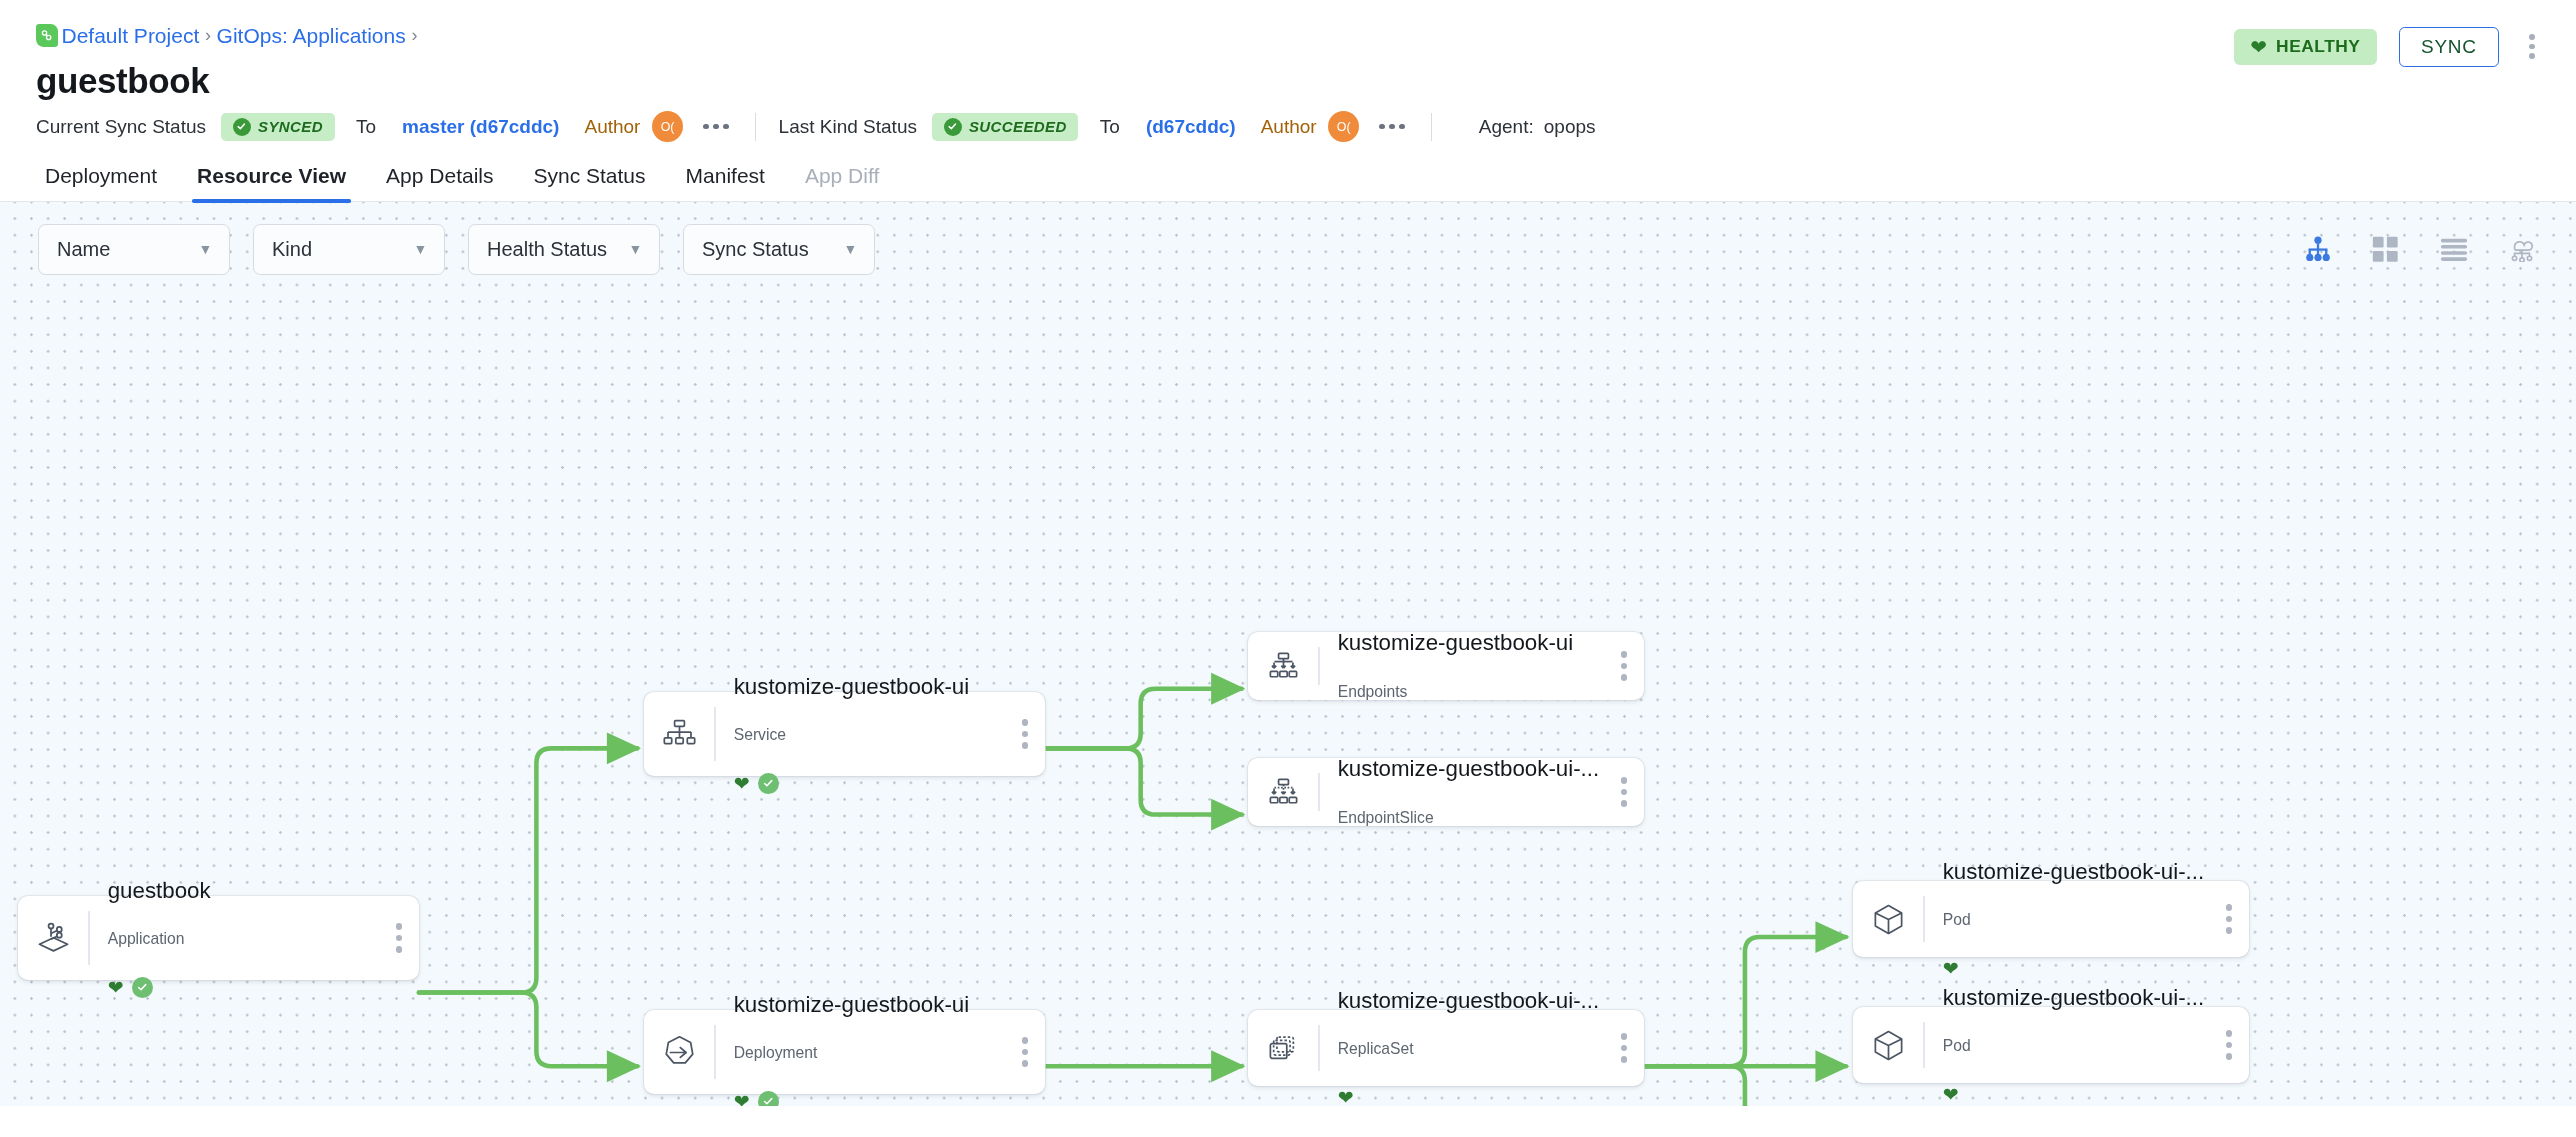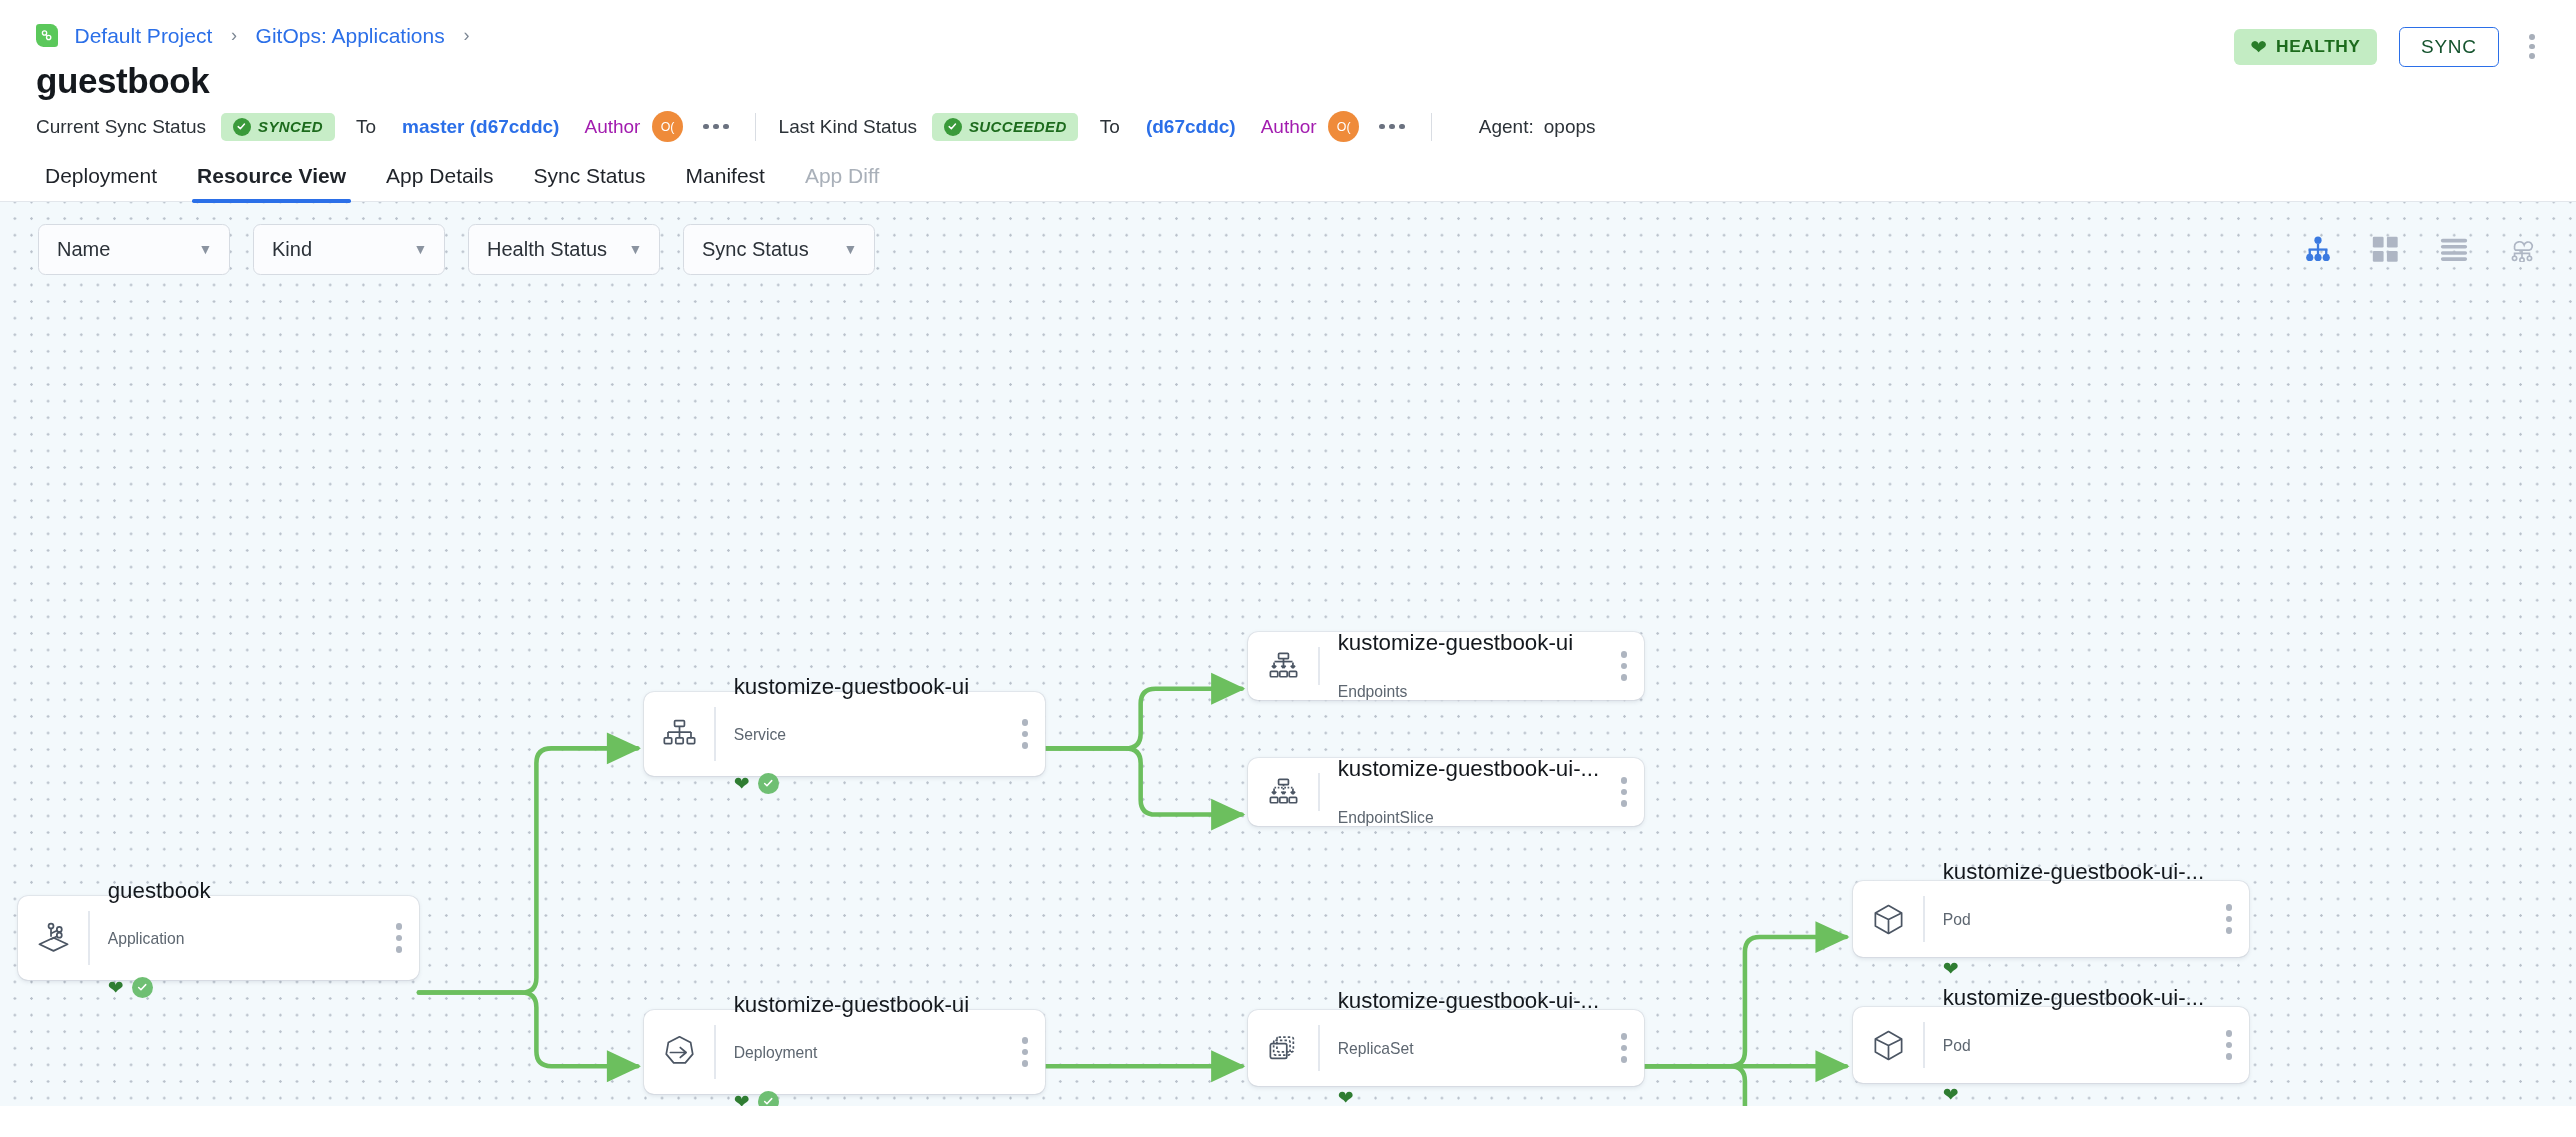--- a/index.html
+++ b/index.html
@@ -14,21 +14,21 @@
 
   
   .app-header {
     position: relative;
     background: #ffffff;
     padding: 21.5px 36px 0 36px;
   }
   .breadcrumb {
     display: flex;
     align-items: center;
-    gap: 17px;
+    gap: 4px;
     height: 28px;
     font-size: 21px;
   }
   .bc-logo {
     width: 21.5px; height: 23px;
     background: #5bc85b;
     border-radius: 3.3px 7.4px 3.3px 7.4px;
     display: flex; align-items: center; justify-content: center;
     flex: 0 0 auto;
   }
@@ -124,21 +124,21 @@
     width: 18px; height: 18px; border-radius: 50%;
     background: #3a9a3a; display:flex; align-items:center; justify-content:center;
     flex: 0 0 auto;
   }
   .check-circle-sm svg { display:block; }
   .to-word { margin-left: 21.5px; color:#2c3238; }
   .rev-link {
     color: #2b6fe8; font-weight: bold; margin-left: 26px;
     text-decoration: none; cursor: pointer; white-space: nowrap;
   }
-  .author-word { margin-left: 25px; color:#a21caf; }
+  .author-word { margin-left: 25px; color:#a16207; }
   .avatar {
     width: 31px; height: 31px; border-radius: 50%;
     background: #ef8b3a; color:#fff; font-size:12.4px;
     display:flex; align-items:center; justify-content:center;
     margin-left: 11.6px; flex: 0 0 auto; overflow:hidden;
   }
   .kebab-horiz {
     display:flex; gap:4.1px; margin-left: 16.6px; cursor:pointer; padding: 6.6px 3.3px;
   }
   .kebab-horiz span {

